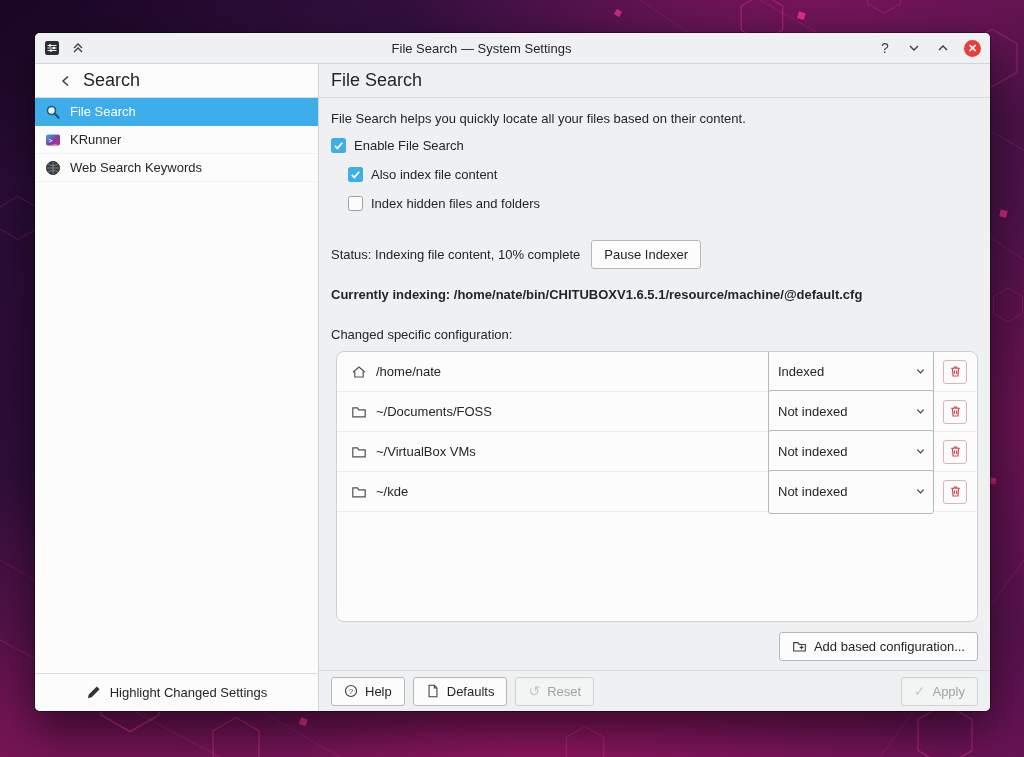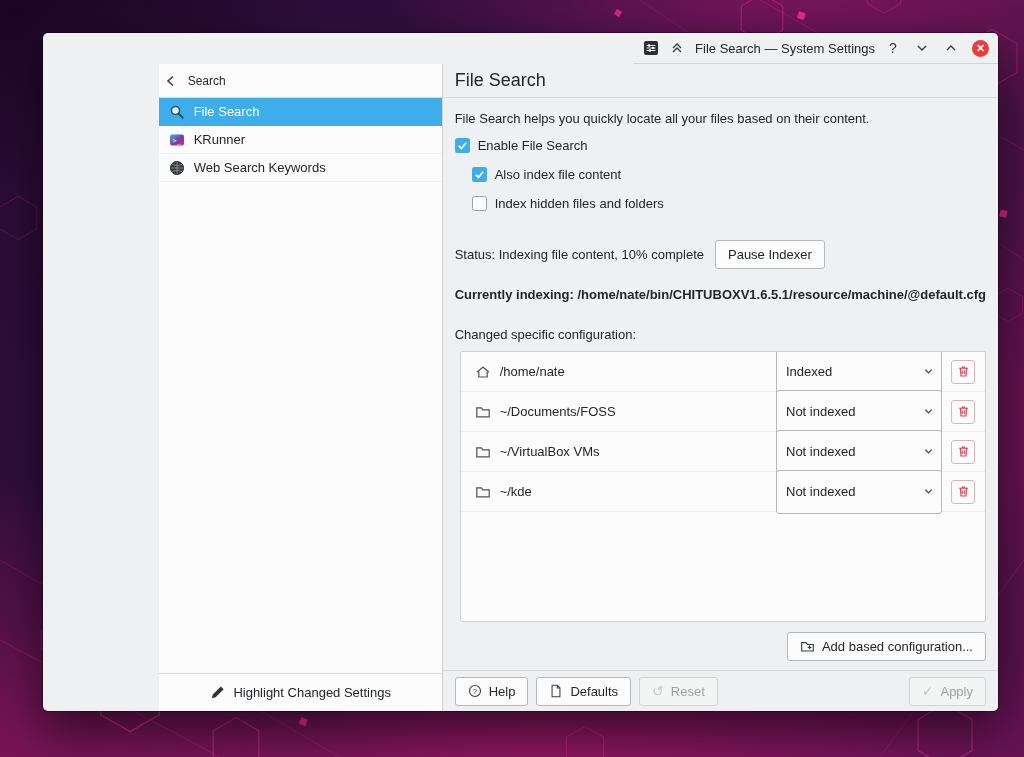--- a/index.html
+++ b/index.html
@@ -15,25 +15,25 @@
       radial-gradient(600px 260px at 78% -5%, rgba(233,30,140,.40), transparent 70%),
       radial-gradient(900px 420px at 50% 108%, rgba(236,28,129,.50), transparent 70%),
       radial-gradient(500px 400px at -5% 100%, rgba(200,25,110,.45), transparent 72%),
       radial-gradient(420px 300px at 103% 55%, rgba(150,20,90,.35), transparent 70%),
       linear-gradient(125deg,#270b33 0%,#33103f 35%,#471245 65%,#5a1250 100%);
   }
   .wall-decor{position:absolute;inset:0;pointer-events:none;}
 
   
   .window{
-    position:absolute;left:43px;top:33px;width:955px;height:678px;
+    position:absolute;left:35px;top:33px;width:955px;height:678px;
     background:#eff0f1;border-radius:5px;overflow:hidden;
     box-shadow:0 18px 45px rgba(0,0,0,.55),0 0 0 1px rgba(0,0,0,.35);
     display:flex;flex-direction:column;
-    color:#232629;font-size:13px;align-items:flex-end;
+    color:#232629;font-size:13px;
   }
   .titlebar{
     height:30px;flex:0 0 30px;background:#eff0f1;border-bottom:1px solid #d2d3d4;
     display:flex;align-items:center;padding:0 9px;gap:10px;
   }
   .tb-left{display:flex;align-items:center;gap:10px;}
   .tb-title{flex:1;text-align:center;color:#232629;}
   .tb-right{display:flex;align-items:center;gap:13px;}
   .tb-icon{display:flex;align-items:center;justify-content:center;width:16px;height:16px;}
   .close-btn{
@@ -41,22 +41,22 @@
     display:flex;align-items:center;justify-content:center;
     color:#fff;font-size:11px;font-weight:bold;line-height:1;
   }
   .help-glyph{color:#3a3f44;font-size:14px;}
 
   .window-body{flex:1;display:flex;min-height:0;}
 
   
   .sidebar{width:283px;flex:0 0 283px;background:#fcfcfc;border-right:1px solid #d2d3d4;display:flex;flex-direction:column;}
   .sidebar-header{
-    height:33px;flex:0 0 33px;display:flex;align-items:center;gap:9px;padding:0 4px;
-    border-bottom:1px solid #dadbdc;font-size:12px;
+    height:33px;flex:0 0 33px;display:flex;align-items:center;gap:9px;padding:0 23px;
+    border-bottom:1px solid #dadbdc;font-size:18px;
   }
   .side-item{
     height:27px;display:flex;align-items:center;gap:9px;padding:0 10px;
     border-bottom:1px solid #f1f1f2;color:#232629;cursor:default;
   }
   .side-item.selected{background:#3daee9;color:#fff;border-bottom-color:#3daee9;}
   .sidebar-footer{
     margin-top:auto;height:37px;flex:0 0 37px;border-top:1px solid #dadbdc;
     display:flex;align-items:center;justify-content:center;gap:8px;
   }
@@ -71,21 +71,21 @@
   .desc{margin:3px 0 5px;}
   .cb-row{display:flex;align-items:center;gap:8px;margin:7px 0;}
   .cb-row.indent{margin-left:17px;}
   .cb{width:15px;height:15px;border-radius:2.5px;box-sizing:border-box;display:flex;align-items:center;justify-content:center;flex:0 0 15px;}
   .cb.checked{background:#3daee9;}
   .cb.unchecked{background:#fcfcfc;border:1px solid #9da0a3;}
   .status-row{display:flex;align-items:center;gap:11px;margin-top:22px;}
   .indexing{margin-top:18px;font-weight:bold;}
   .folder-label{margin-top:25px;margin-bottom:9px;}
   .folder-table{
-    flex:1;margin-left:5px;background:#fcfcfc;border:1px solid #cfd0d1;border-radius:2px;
+    flex:1;margin-left:5px;background:#fcfcfc;border:1px solid #cfd0d1;border-radius:8px;
     display:flex;flex-direction:column;overflow:hidden;min-height:120px;
   }
   .folder-row{height:39px;flex:0 0 39px;display:flex;align-items:center;gap:9px;padding:0 10px 0 14px;border-bottom:1px solid #ececed;}
   .path{flex:1;}
   .combo{
     width:166px;flex:0 0 166px;height:44px;box-sizing:border-box;background:#fcfcfc;
     border:1px solid #b6b9bb;border-radius:3px;display:flex;align-items:center;
     padding:0 7px 0 9px;gap:0;cursor:default;
   }
   .combo-label{flex:1;}

